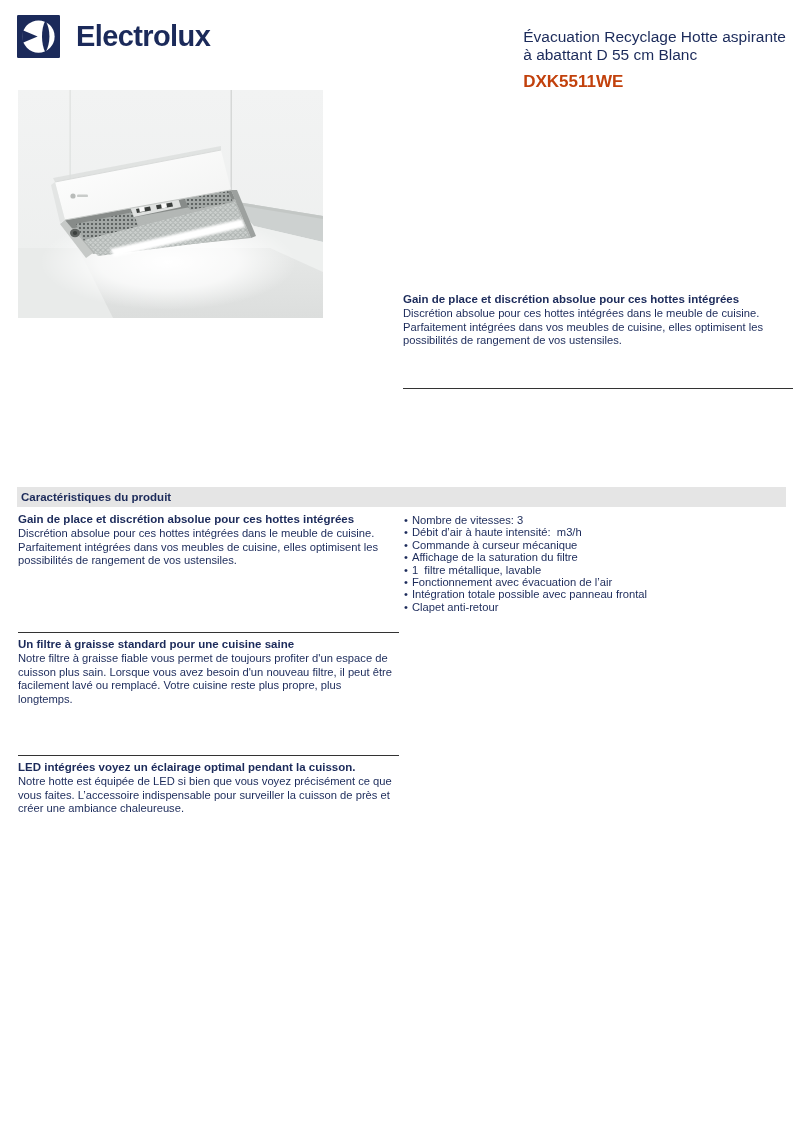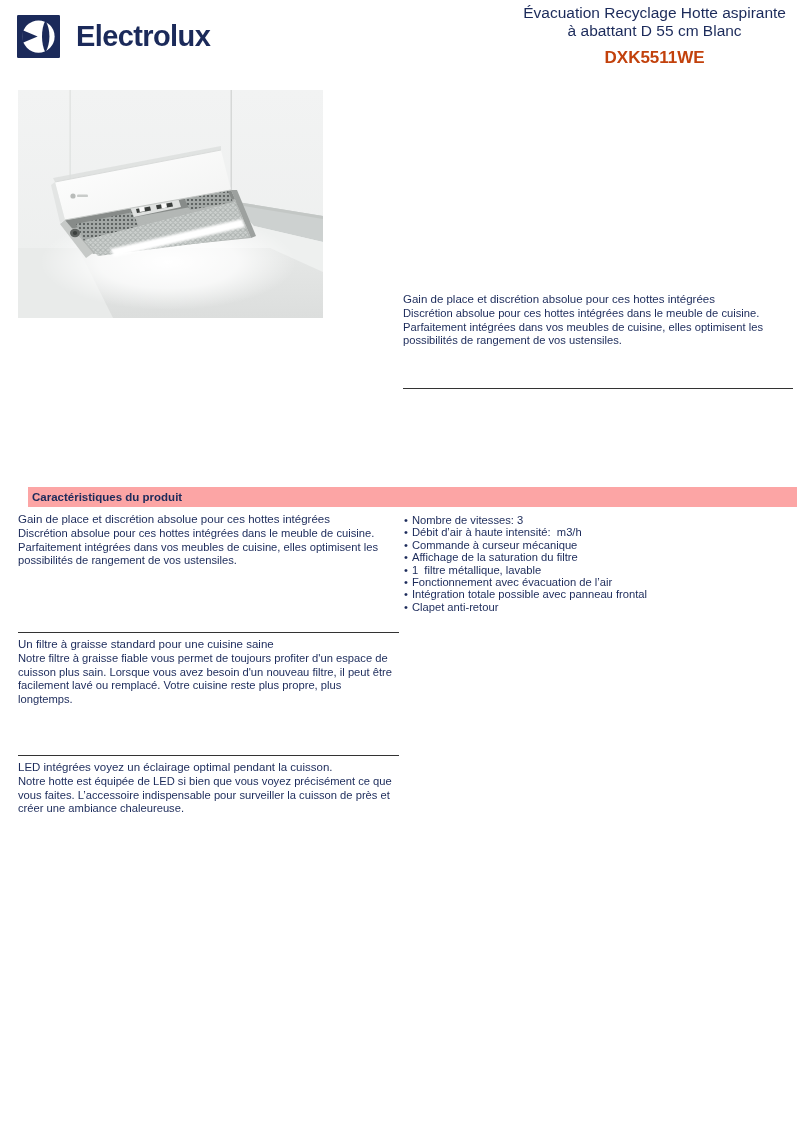--- a/index.html
+++ b/index.html
@@ -3,35 +3,35 @@
 <meta charset="utf-8">
 <style>
   html,body{margin:0;padding:0;background:#ffffff;}
   body{width:802px;height:1134px;font-family:"Liberation Sans",sans-serif;color:#1b2a5a;}
   .page{position:relative;width:802px;height:1134px;background:#ffffff;overflow:hidden;}
 
   
   .logo{position:absolute;left:17px;top:15px;display:flex;align-items:center;gap:16px;}
   .logo svg{width:43px;height:43px;display:block;}
   .logo-text{font-size:29px;font-weight:bold;color:#1b2a5a;letter-spacing:-0.6px;}
-  .titles{position:absolute;right:16px;top:4px;text-align:center;}
+  .titles{position:absolute;right:16px;top:28px;text-align:left;}
   .title{font-size:15.5px;line-height:17.5px;color:#1b2a5a;}
   .model{font-size:17px;font-weight:bold;margin-top:9px;color:#c2410c;}
 
   
   .photo{position:absolute;left:18px;top:90px;width:305px;height:228px;margin:0;}
   .photo svg{display:block;width:305px;height:228px;}
   .intro{position:absolute;left:403px;top:292px;width:387px;}
-  .fhead{font-size:11.5px;font-weight:normal;margin:0 0 1px 0;line-height:14px;}
+  .fhead{font-size:11.5px;font-weight:bold;margin:0 0 1px 0;line-height:14px;}
   .fbody{font-size:11.2px;line-height:13.7px;margin:0;}
   .rule{border-top:1.4px solid #333333;height:0;}
   .rule-intro{position:absolute;left:403px;top:388px;width:390px;}
 
   
-  .features-bar{position:absolute;left:28px;top:487px;width:769px;height:20px;background:#fca5a5;
+  .features-bar{position:absolute;left:17px;top:487px;width:769px;height:20px;background:#e5e5e5;
     font-weight:bold;font-size:11.5px;line-height:20px;padding-left:4px;box-sizing:border-box;}
   .col-left{position:absolute;left:18px;top:512px;width:381px;}
   .fblock{box-sizing:border-box;}
   .fblock.b1{height:120px;}
   .fblock.b2{height:122px;padding-top:4px;}
   .fblock.b3{padding-top:4px;}
   .col-right{position:absolute;left:404px;top:514px;width:386px;}
   .col-right ul{list-style:none;margin:0;padding:0;font-size:11.2px;line-height:12.4px;}
   .col-right li{display:block;}
   .col-right .marker{margin-right:4px;}

